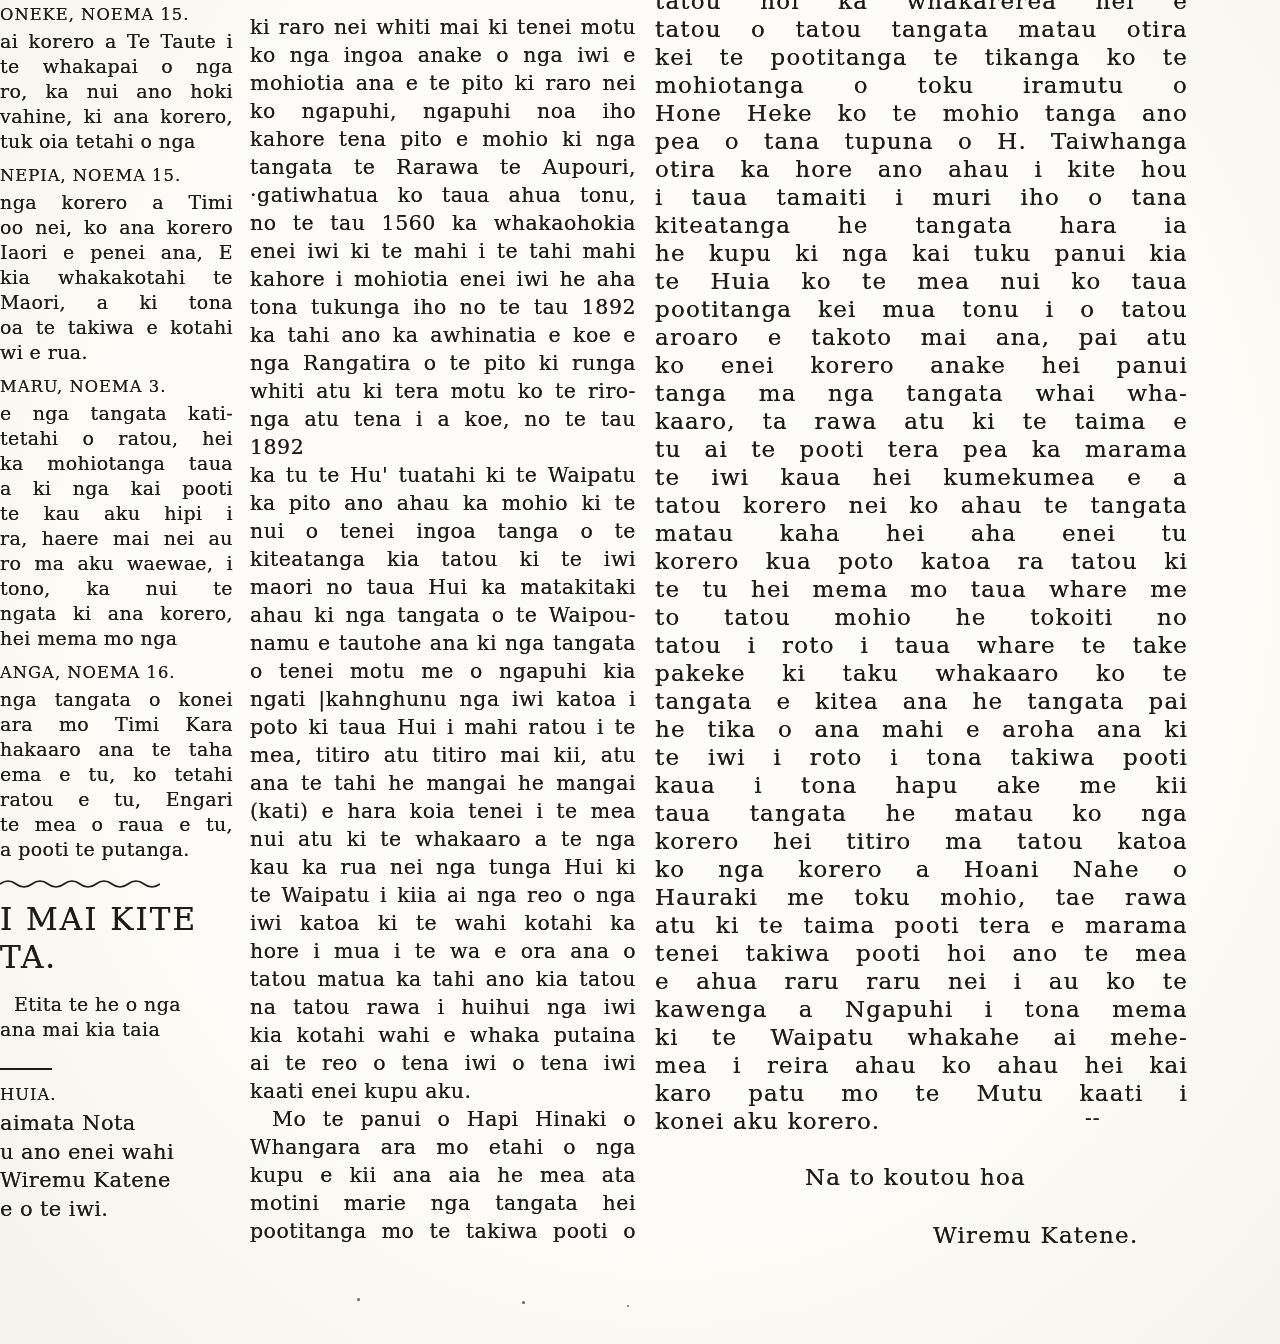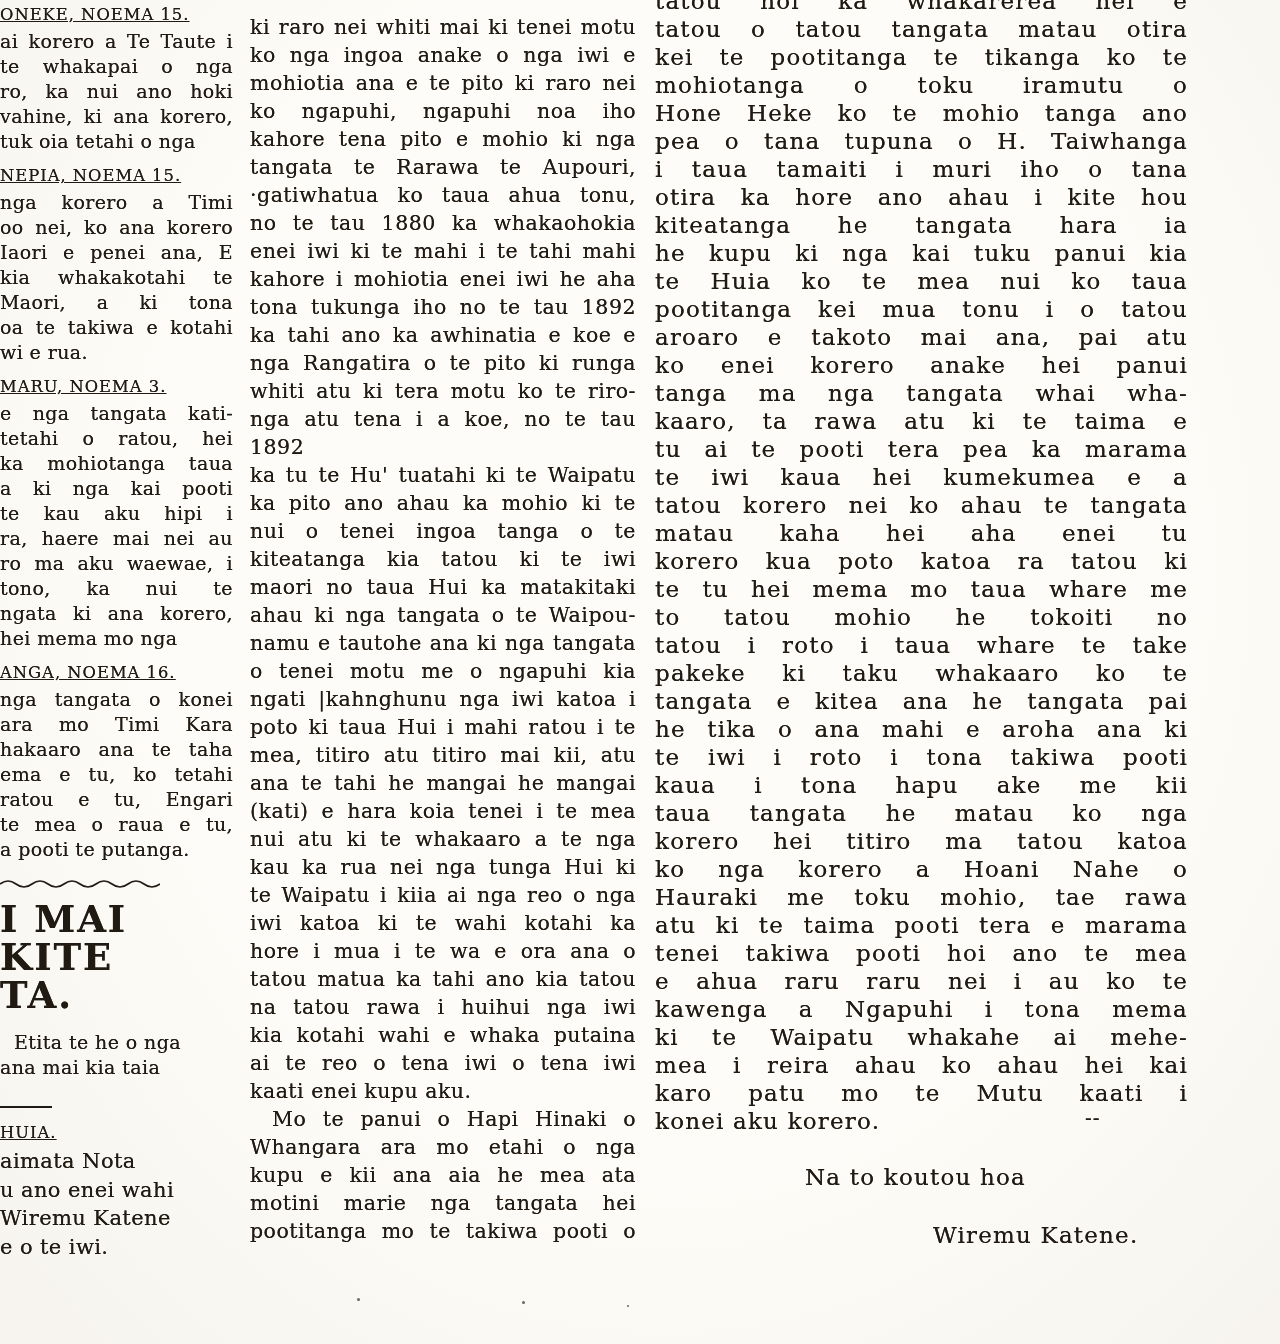--- a/index.html
+++ b/index.html
@@ -22,26 +22,25 @@
   .col-left  {left:0;    top:2px;   width:233px; font-size:19px;   line-height:25px; letter-spacing:.4px;}
   .col-middle{left:250px; top:13px;  width:386px; font-size:20.5px; line-height:28px; letter-spacing:.5px;}
   .col-right {left:655px; top:-13px;width:533px; font-size:23px;   line-height:28px; letter-spacing:1.2px;}
   .line{min-height:1em;}
   .line.just{text-align:justify;text-align-last:justify;}
   .line.ragged{text-align:left;text-align-last:left;}
   .dateline{
     font-size:.86em;
     letter-spacing:1px;
     margin:9px 0 2px 0;
-    text-decoration:underline;
   }
   .col > .dateline:first-child{margin-top:0;}
   .heading{
-    font-weight:700;
-    font-size:37px;
+    font-weight:400;
+    font-size:31px;
     line-height:38px;
     letter-spacing:2px;
     margin:14px 0 16px 0;
   }
   .para.large{font-size:21px;line-height:28.5px;}
   .rule{
     width:52px;height:0;
     border-top:2.5px solid var(--ink);
     margin:26px 0 12px 0;
   }
@@ -128,21 +127,21 @@
     </div>
   <div class="col col-middle">
       <div class="para">
         <div class="line just">ki raro nei whiti mai ki tenei motu</div>
         <div class="line just">ko nga ingoa anake o nga iwi e</div>
         <div class="line just">mohiotia ana e te pito ki raro nei</div>
         <div class="line just">ko ngapuhi, ngapuhi noa iho</div>
         <div class="line just">kahore tena pito e mohio ki nga</div>
         <div class="line just">tangata te Rarawa te Aupouri,</div>
         <div class="line just">·gatiwhatua ko taua ahua tonu,</div>
-        <div class="line just">no te tau 1880 ka whakaohokia</div>
+        <div class="line just">no te tau 1560 ka whakaohokia</div>
         <div class="line just">enei iwi ki te mahi i te tahi mahi</div>
         <div class="line just">kahore i mohiotia enei iwi he aha</div>
         <div class="line just">tona tukunga iho no te tau 1892</div>
         <div class="line just">ka tahi ano ka awhinatia e koe e</div>
         <div class="line just">nga Rangatira o te pito ki runga</div>
         <div class="line just">whiti atu ki tera motu ko te riro-</div>
         <div class="line just">nga atu tena i a koe, no te tau 1892</div>
         <div class="line just">ka tu te Hu' tuatahi ki te Waipatu</div>
         <div class="line just">ka pito ano ahau ka mohio ki te</div>
         <div class="line just">nui o tenei ingoa tanga o te</div>
@@ -176,22 +175,22 @@
       </div>
     </div>
   <div class="col col-right">
       <div class="para">
         <div class="line just">tatou hoi ka whakarerea nei e</div>
         <div class="line just">tatou o tatou tangata matau otira</div>
         <div class="line just">kei te pootitanga te tikanga ko te</div>
         <div class="line just">mohiotanga o toku iramutu o</div>
         <div class="line just">Hone Heke ko te mohio tanga ano</div>
         <div class="line just">pea o tana tupuna o H. Taiwhanga</div>
+        <div class="line just">otira ka hore ano ahau i kite hou</div>
         <div class="line just">i taua tamaiti i muri iho o tana</div>
-        <div class="line just">otira ka hore ano ahau i kite hou</div>
         <div class="line just">kiteatanga he tangata hara ia</div>
         <div class="line just">he kupu ki nga kai tuku panui kia</div>
         <div class="line just">te Huia ko te mea nui ko taua</div>
         <div class="line just">pootitanga kei mua tonu i o tatou</div>
         <div class="line just">aroaro e takoto mai ana, pai atu</div>
         <div class="line just">ko enei korero anake hei panui</div>
         <div class="line just">tanga ma nga tangata whai wha-</div>
         <div class="line just">kaaro, ta rawa atu ki te taima e</div>
         <div class="line just">tu ai te pooti tera pea ka marama</div>
         <div class="line just">te iwi kaua hei kumekumea e a</div>

